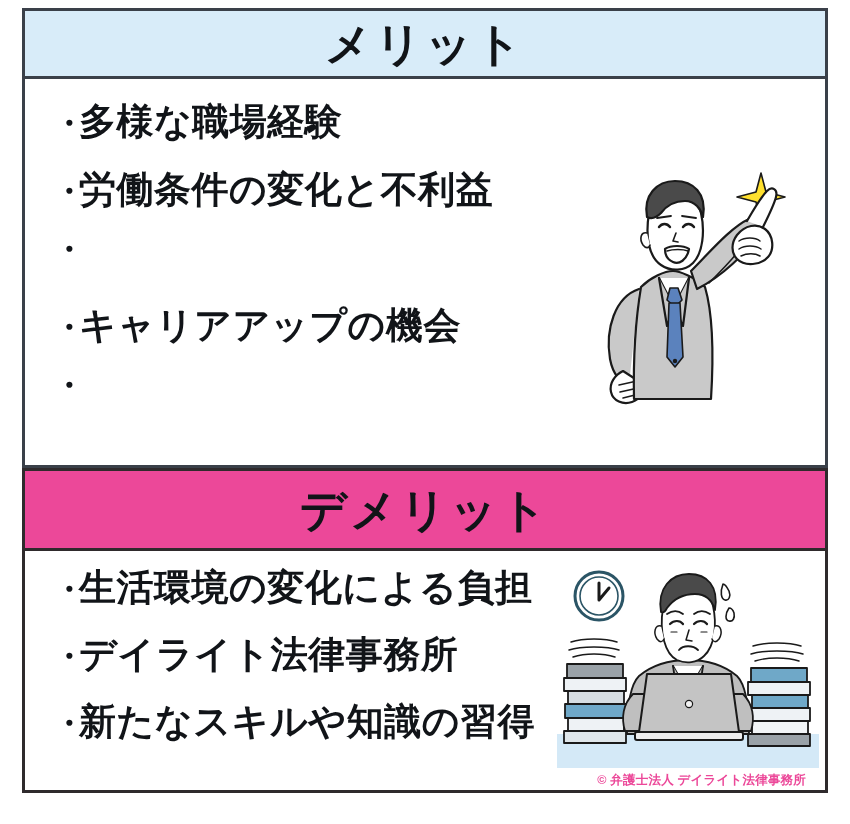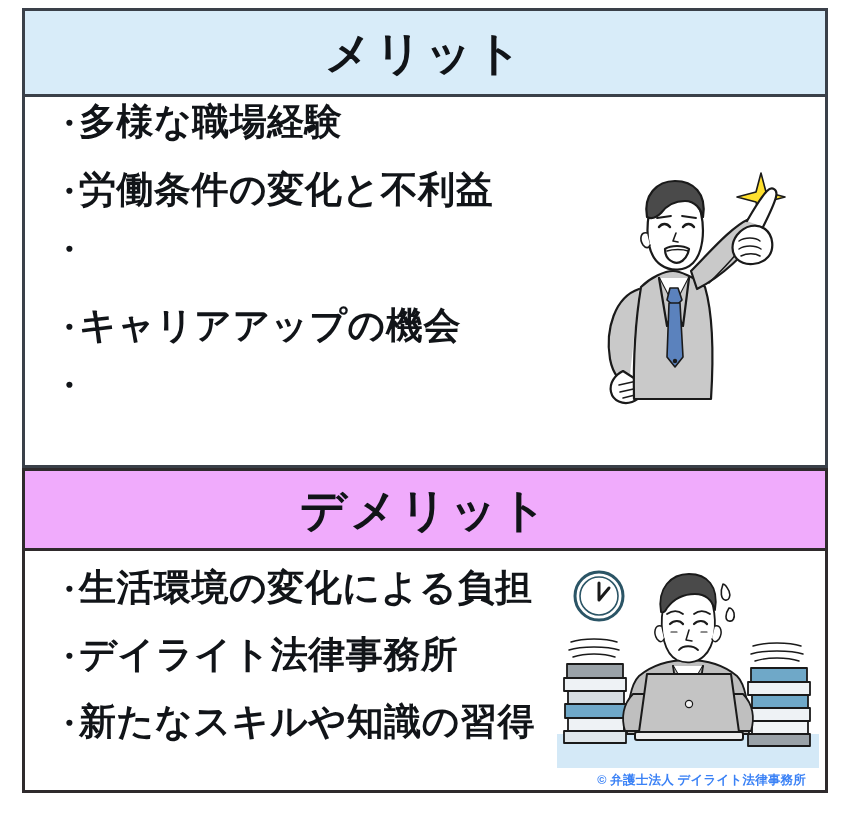--- a/index.html
+++ b/index.html
@@ -34,29 +34,29 @@
     background: #ffffff;
   }
   .panel.merit { top: 0; height: 460px; }
   .panel.demerit { top: 460px; height: 325px; border-color: #2f2a2c; }
 
   .band {
     position: absolute;
     left: 0;
     top: 0;
     width: 100%;
-    height: 86px;
+    height: 68px;
     box-sizing: border-box;
     display: flex;
     align-items: center;
     justify-content: center;
     border-bottom: 3px solid #3a4049;
   }
   .band.merit-band { background: #d8ecf9; }
-  .band.demerit-band { background: #f0abfc; border-bottom-color: #2f2a2c; height: 80px; }
+  .band.demerit-band { background: #ec4899; border-bottom-color: #2f2a2c; height: 80px; }
 
   .band-title {
     font-size: 46px;
     font-weight: bold;
     letter-spacing: 3px;
     color: #111418;
     line-height: 1;
     font-family: "Liberation Sans", "DejaVu Sans", sans-serif;
   }
 
@@ -108,21 +108,21 @@
     height: 215px;
   }
 
   
   .footer-credit {
     position: absolute;
     right: 22px;
     bottom: 4px;
     font-size: 12.5px;
     font-weight: bold;
-    color: #3b82f6;
+    color: #ec4899;
     letter-spacing: 0.2px;
     font-family: "Liberation Sans", "DejaVu Sans", sans-serif;
   }
 </style>
 </head>
 <body>
 
 <div id="infographic">
 
   <section class="panel merit">

